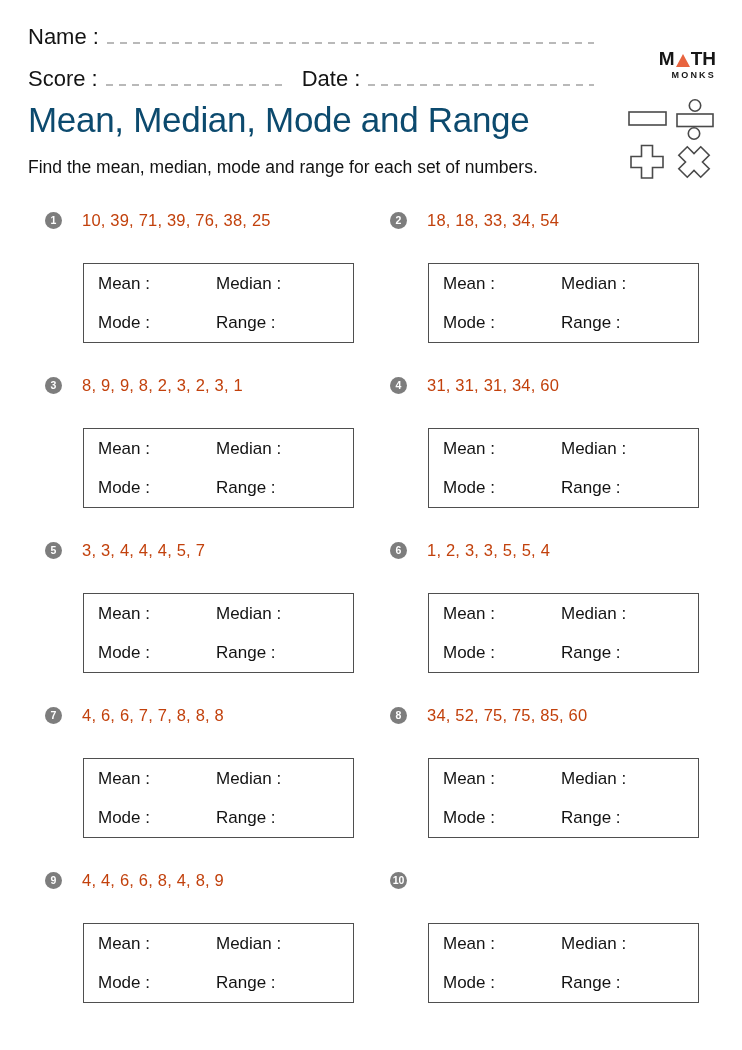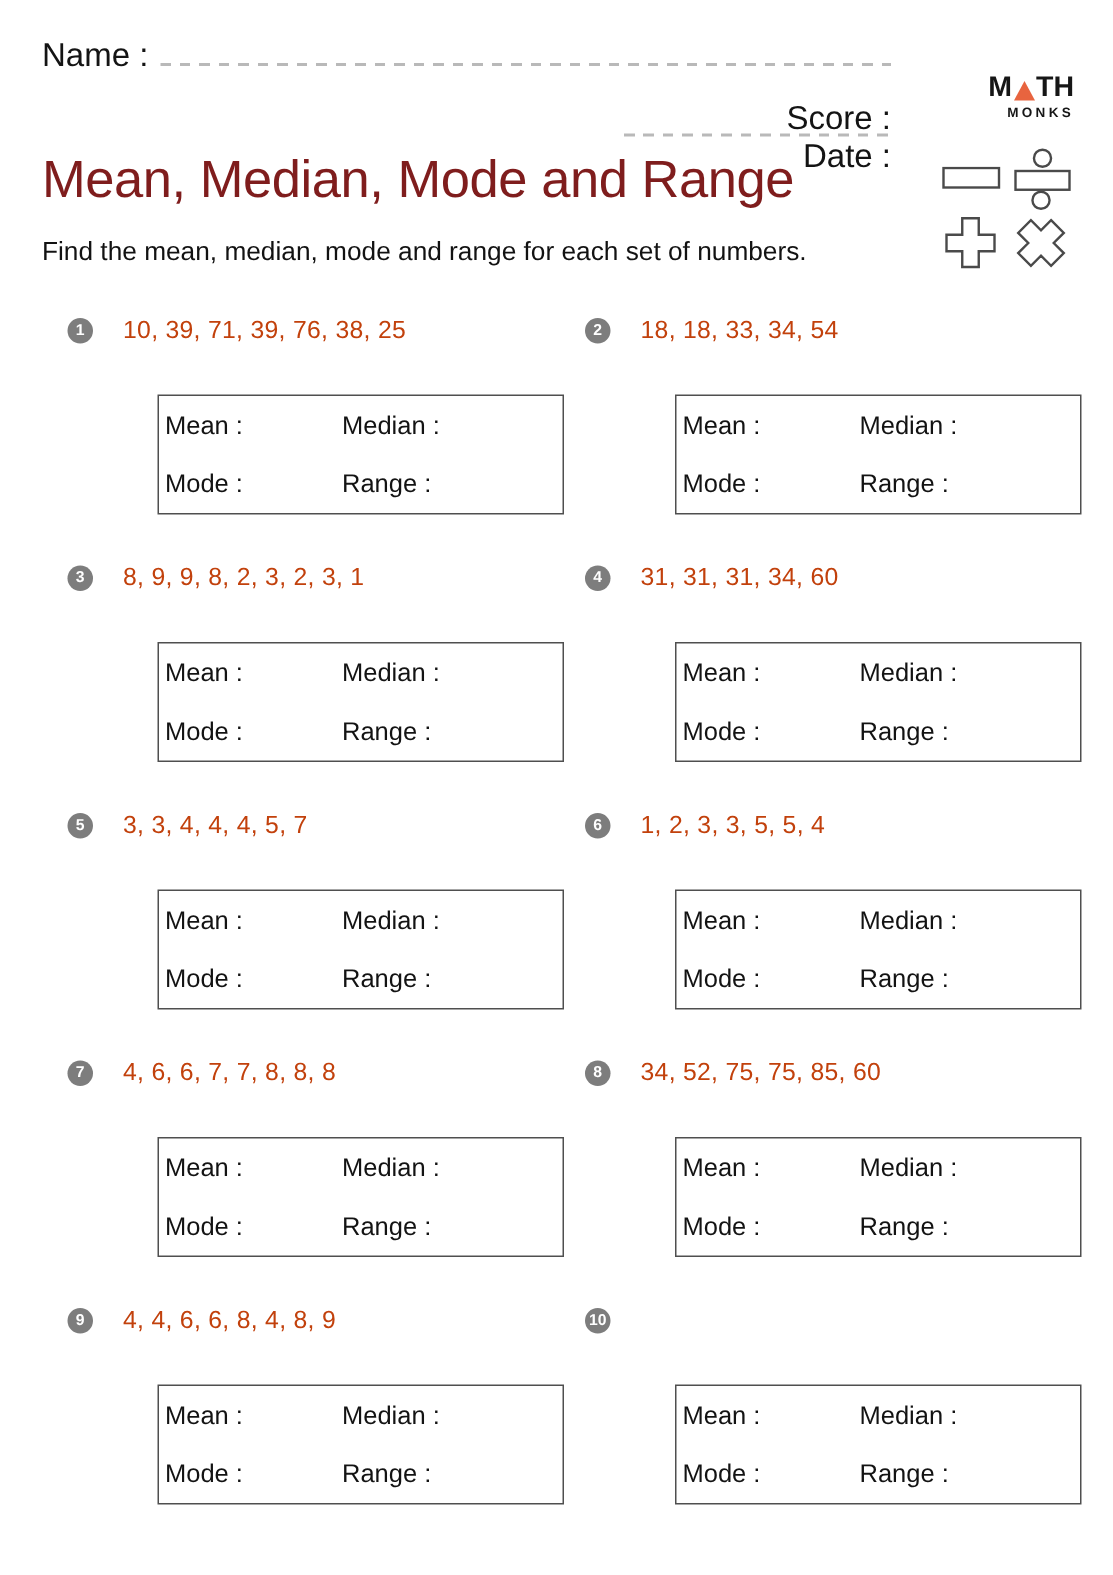--- a/index.html
+++ b/index.html
@@ -3,58 +3,58 @@
 <meta charset="utf-8">
 <style>
   html,body{margin:0;padding:0;}
   body{
     width:742px;height:1050px;position:relative;background:#ffffff;
     font-family:"Liberation Sans", sans-serif;color:#141414;overflow:hidden;
   }
   
   .field-row{position:absolute;display:flex;align-items:flex-end;}
   .row-name{left:28px;top:27px;right:148px;}
-  .row-score{left:28px;top:69px;right:148px;flex-direction:column;}
+  .row-score{left:28px;top:69px;right:148px;}
   .field-label{font-size:22px;white-space:nowrap;line-height:20px;}
   .dashline{
     height:2px;margin:0 0 3px 8px;
     background:repeating-linear-gradient(90deg,#b9b9b9 0 7px,transparent 7px 13px);
   }
   .dash-name{flex:1;}
   .dash-score{width:178px;}
   .dash-date{flex:1;}
   .date-label{margin-left:18px;text-align:center;}
   
   .logo{position:absolute;top:49px;right:26px;text-align:right;}
   .logo-top{display:flex;align-items:flex-end;justify-content:flex-end;font-weight:700;font-size:19px;line-height:19px;color:#161616;}
   .logo-tri{width:0;height:0;border-left:7px solid transparent;border-right:7px solid transparent;border-bottom:13px solid #e8643f;margin:0 1px 1px 1px;}
   .logo-sub{font-size:9px;font-weight:700;letter-spacing:2.2px;color:#161616;margin-top:2px;}
   
-  .title{position:absolute;left:28px;top:100px;font-size:35px;line-height:40px;letter-spacing:-0.3px;color:#7f1d1d;white-space:nowrap;}
+  .title{position:absolute;left:28px;top:100px;font-size:35px;line-height:40px;letter-spacing:-0.3px;color:#0c4a6e;white-space:nowrap;}
   .subtitle{position:absolute;left:28px;top:157px;font-size:17.5px;color:#121212;white-space:nowrap;}
   
   .op{position:absolute;}
   .op svg{display:block;}
   .op-minus{left:628px;top:111px;}
   .op-divide{left:676px;top:98px;}
   .op-plus{left:629px;top:144px;}
   .op-times{left:676px;top:144px;}
   
   .grid{position:absolute;left:0;top:200px;width:742px;display:grid;grid-template-columns:371px 371px;grid-auto-rows:165px;}
   .problem{box-sizing:border-box;}
   .problem:nth-child(odd){padding-left:45px;}
   .problem:nth-child(even){padding-left:19px;}
   .problem-head{display:flex;align-items:center;height:40px;}
   .badge{width:17px;height:17px;border-radius:50%;background:#7d7d7d;color:#ffffff;
          font-size:10.5px;font-weight:700;display:flex;align-items:center;justify-content:center;flex:none;}
   .numbers{margin-left:20px;font-size:16.5px;letter-spacing:0.2px;color:#c2410c;white-space:nowrap;}
   .answer-box{
-    margin-left:60px;margin-top:23px;width:271px;height:80px;box-sizing:border-box;
+    margin-left:38px;margin-top:23px;width:271px;height:80px;box-sizing:border-box;
     border:1px solid #4f4f4f;display:grid;grid-template-columns:118px 1fr;
-    align-content:space-between;padding:9px 4px 9px 4px;
+    align-content:space-between;padding:9px 4px 9px 14px;
   }
   .answer-cell{font-size:17px;line-height:21px;color:#131313;white-space:nowrap;}
 </style>
 </head>
 <body>
 
 <div class="field-row row-name">
   <span class="field-label">Name :</span>
   <div class="dashline dash-name"></div>
 </div>

